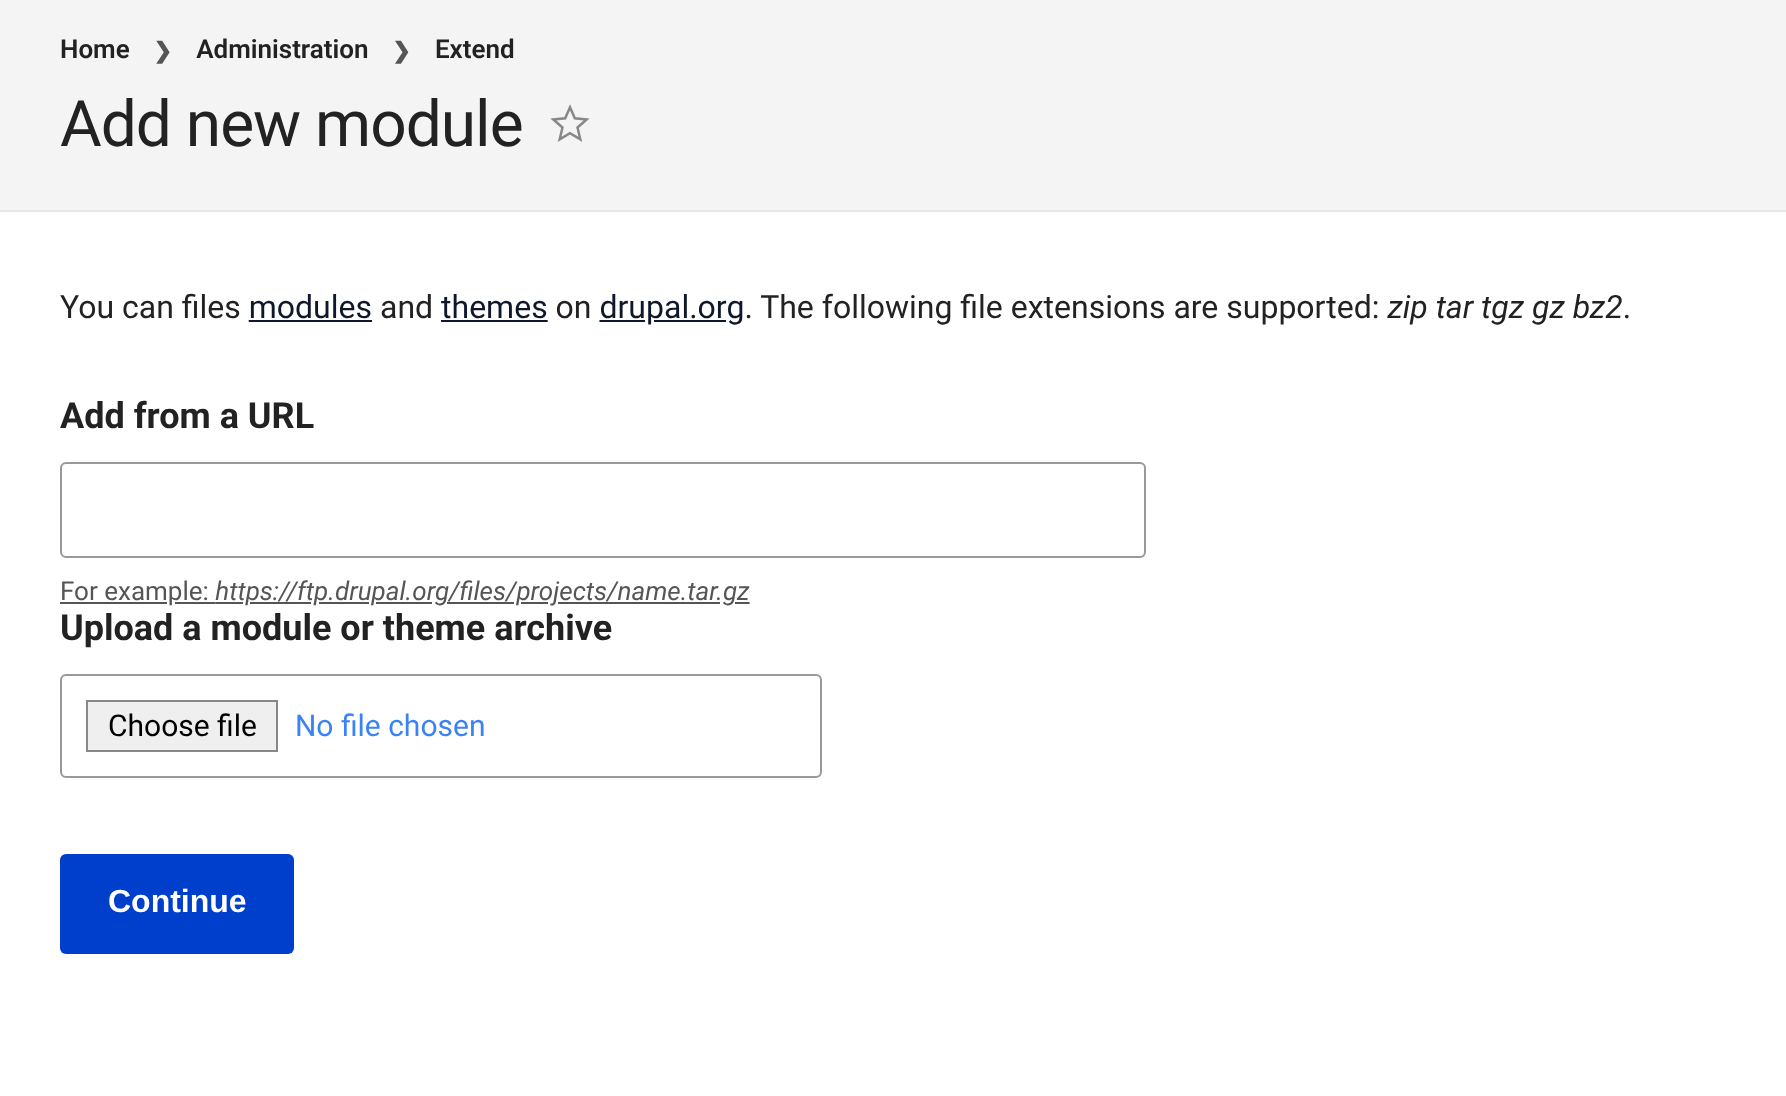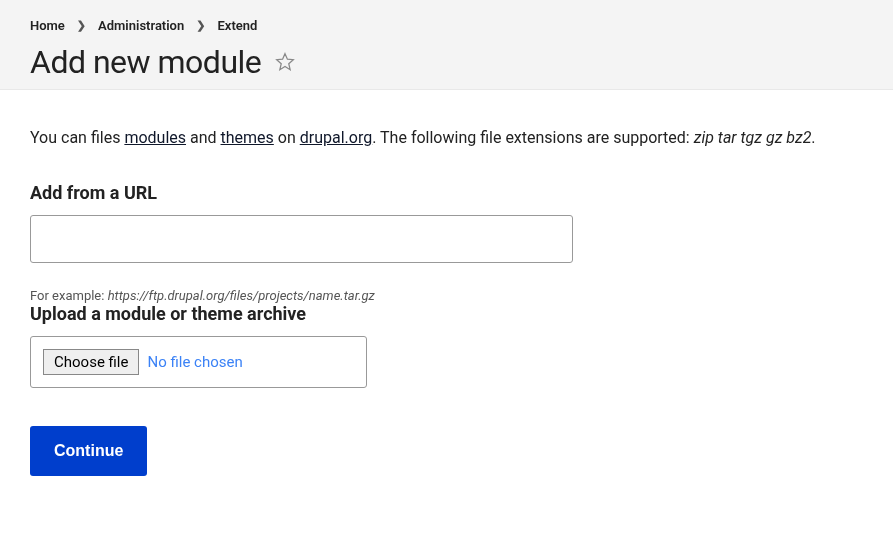--- a/index.html
+++ b/index.html
@@ -8,21 +8,21 @@
       padding: 0;
     }
     body {
       font-family: -apple-system, BlinkMacSystemFont, "Segoe UI", Roboto, Helvetica, Arial, sans-serif;
       background: #fff;
       color: #222;
       width: 893px;
     }
     .header-region {
       background: #f4f4f4;
-      padding: 18px 30px 8px 30px;
+      padding: 18px 30px 24px 30px;
       border-bottom: 1px solid #e8e8e8;
     }
     .breadcrumb {
       display: flex;
       align-items: center;
       gap: 12px;
       font-size: 13px;
       font-weight: 600;
       color: #222;
       margin-bottom: 10px;
@@ -78,32 +78,33 @@
       height: 48px;
       border: 1px solid #999;
       border-radius: 3px;
       font-size: 15px;
       padding: 0 12px;
       background: #fff;
     }
     .help-text {
       font-size: 13px;
       color: #555;
-      margin-top: 25px;
+      margin-top: 10px;
+      text-decoration: underline;
     }
     .help-text .italic {
       font-style: italic;
     }
     .or-label {
       font-size: 15px;
       font-weight: 700;
       margin: 32px 0 32px 0;
     }
     .file-wrapper {
-      width: 337px;
+      width: 381px;
       border: 1px solid #999;
       border-radius: 3px;
       padding: 12px;
       display: flex;
       align-items: center;
       gap: 8px;
       background: #fff;
     }
     .choose-file-btn {
       background: #efefef;

